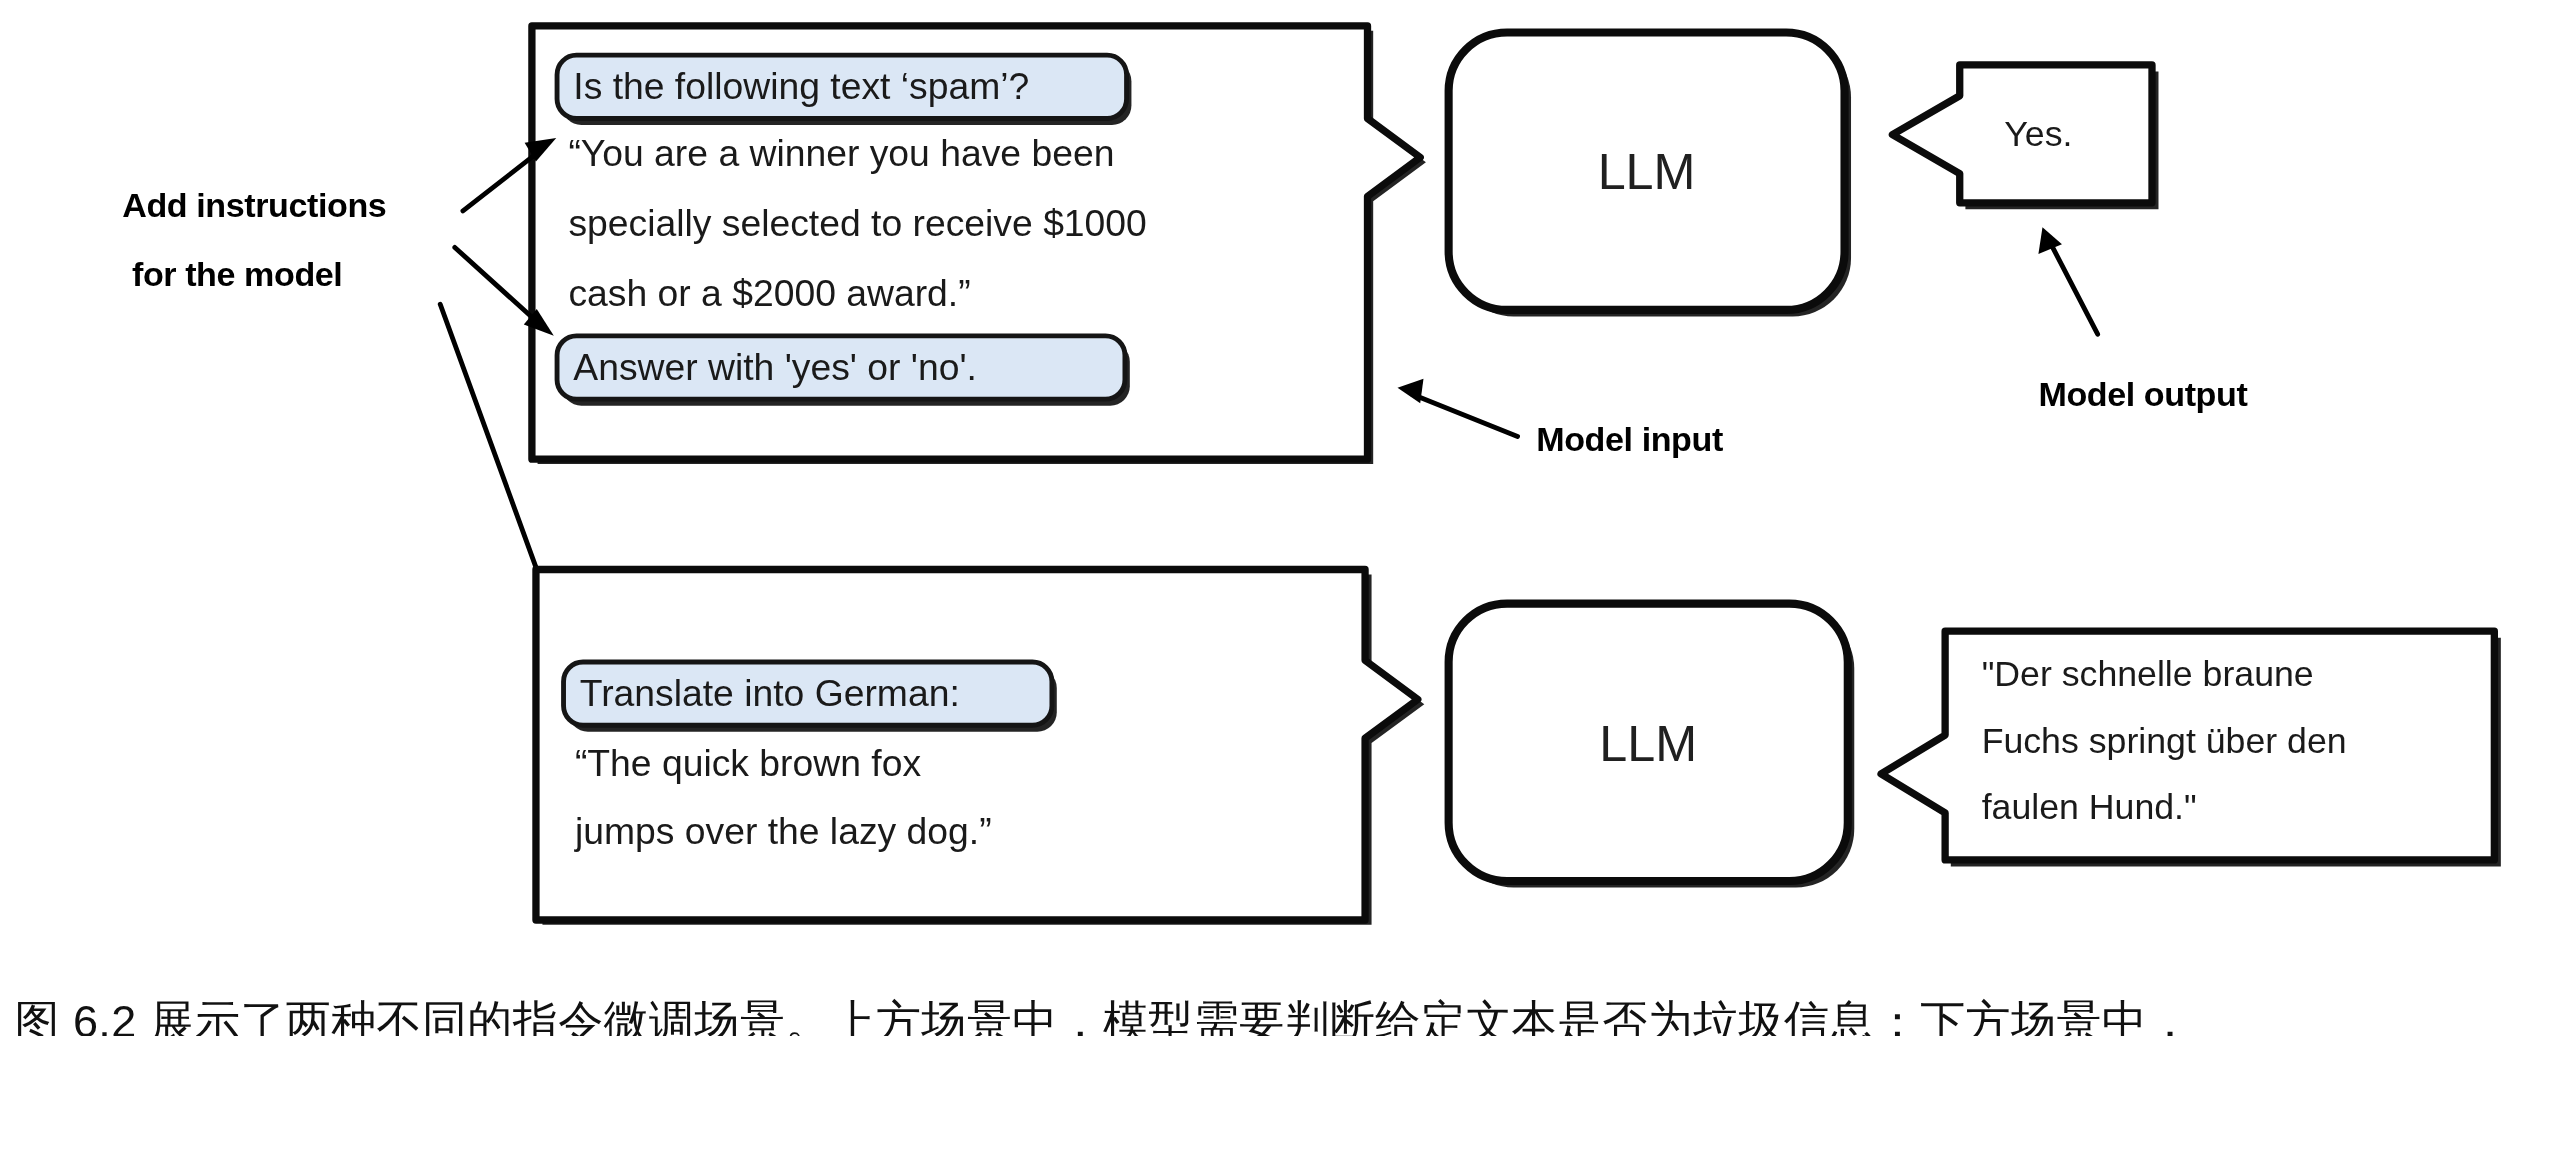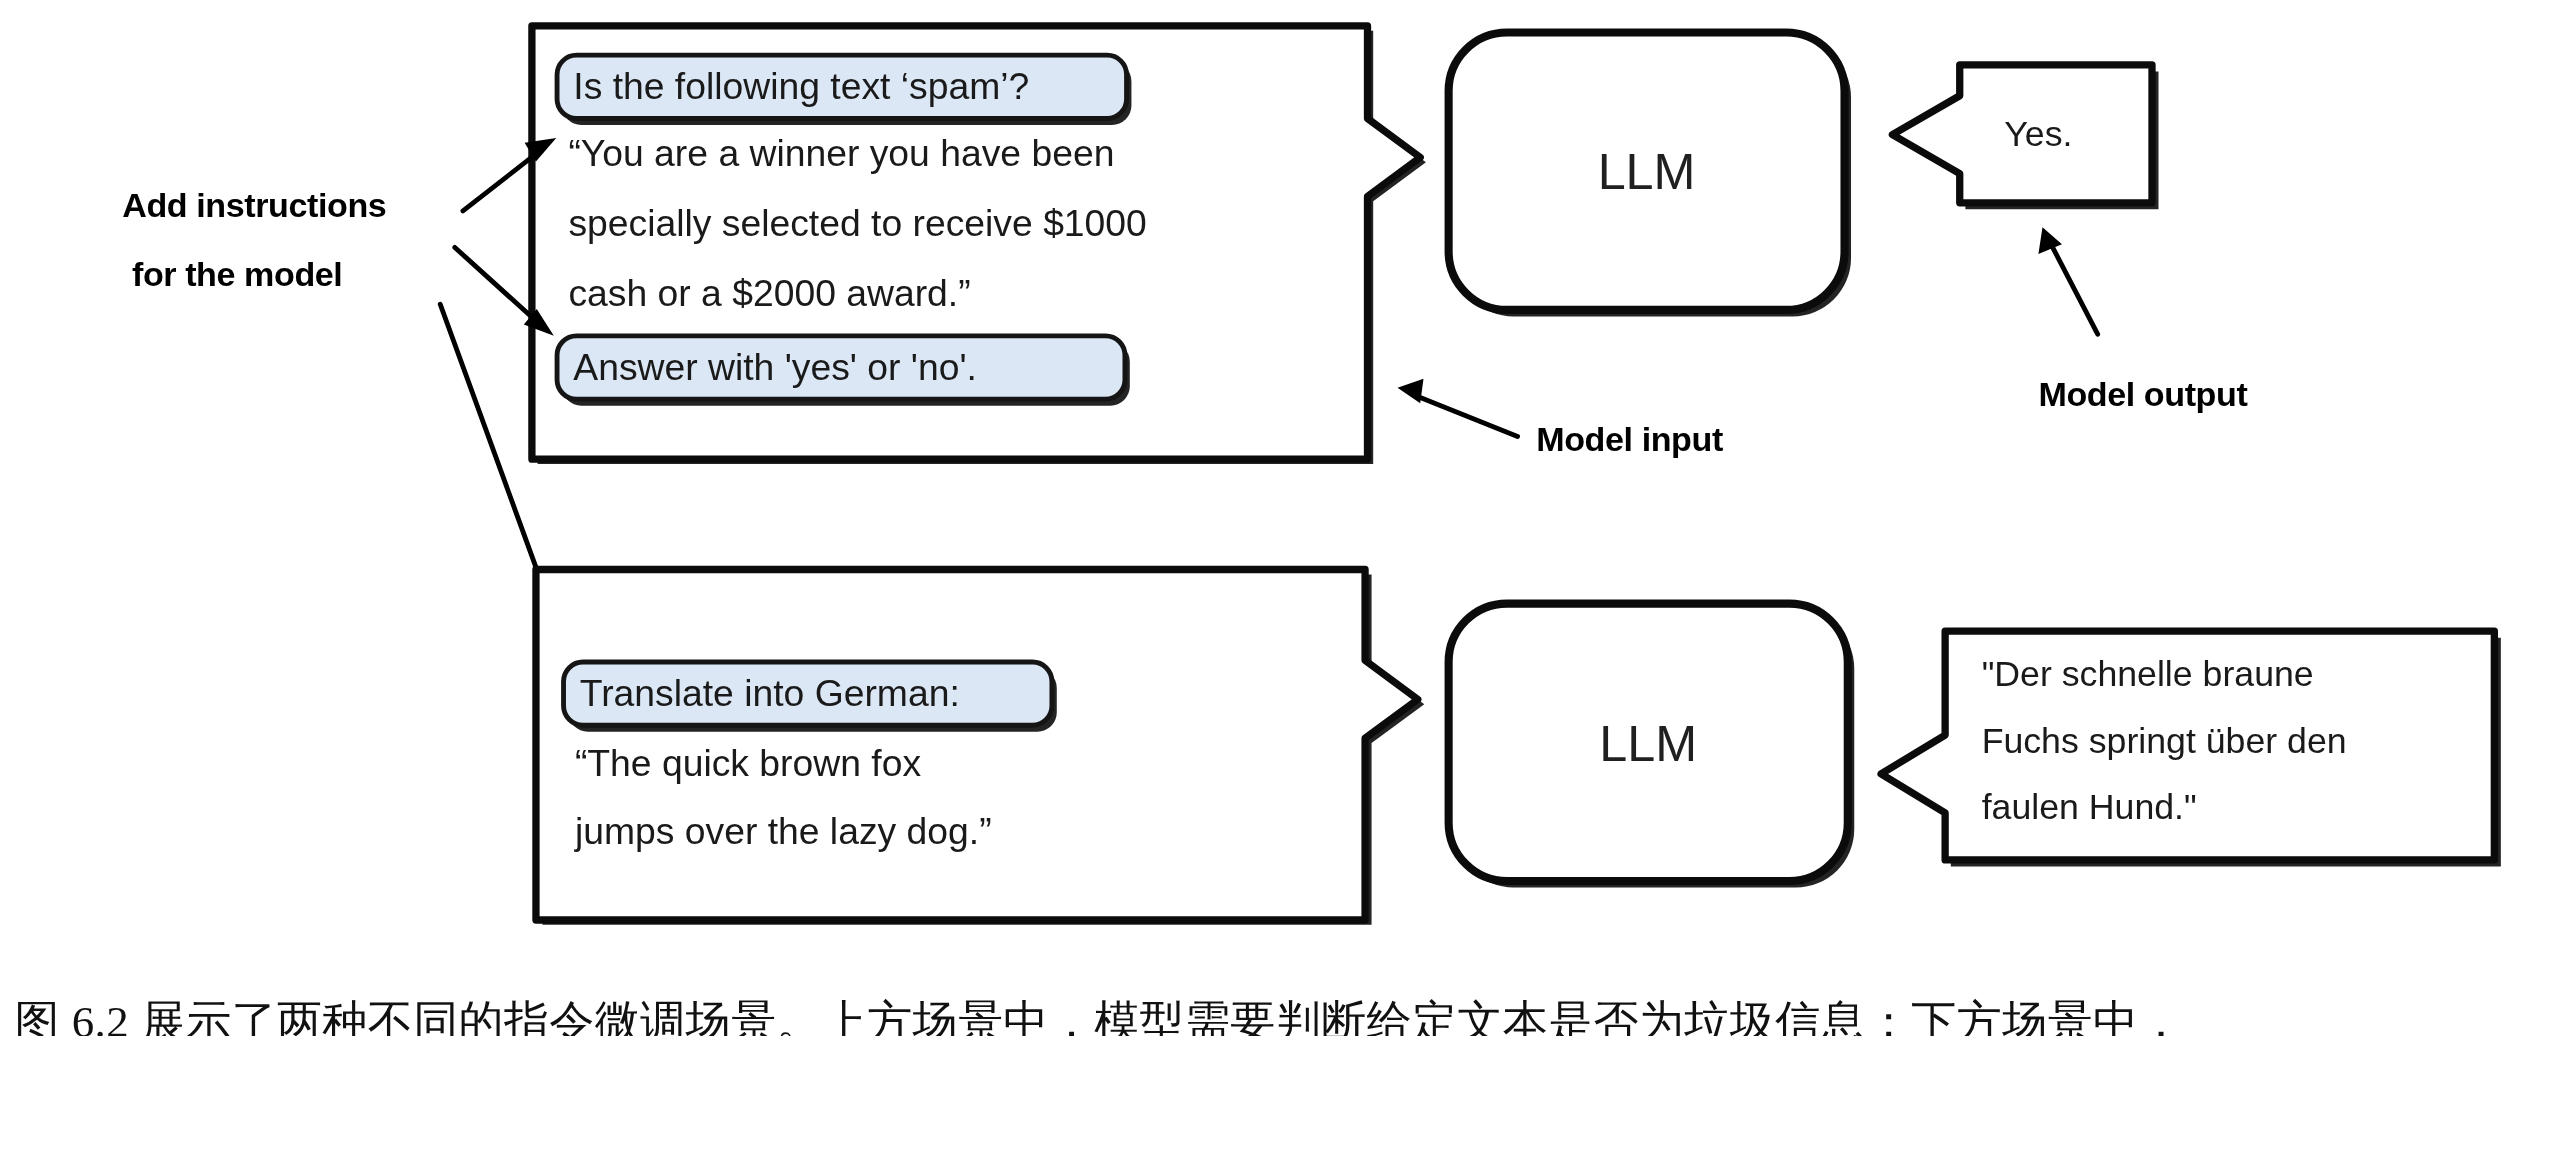--- a/index.html
+++ b/index.html
@@ -45,21 +45,21 @@
     font-size: 42px;
     font-weight: bold;
     fill: #000000;
     letter-spacing: -0.5px;
   }
   .caption {
     position: absolute;
     left: 14.6px;
     top: 992px;
     width: 2548px;
-    font-family: Liberation Serif, serif;
+    font-family: Liberation Sans, sans-serif;
     font-size: 45px;
     line-height: 1.35;
     color: #111111;
     letter-spacing: 0.4px;
   }
   .caption-line {
     display: block;
     white-space: nowrap;
   }
   .stroke-thick {

